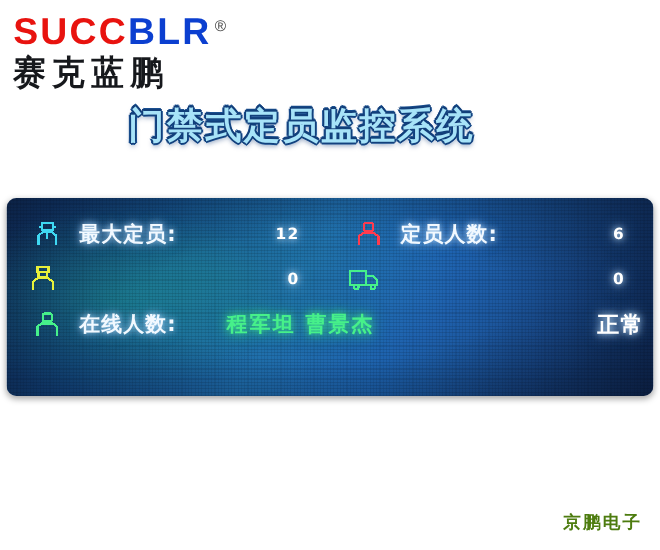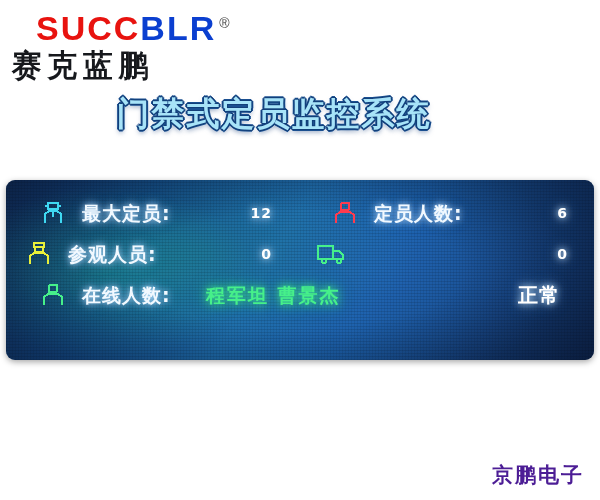--- a/index.html
+++ b/index.html
@@ -25,21 +25,20 @@
   }
   #logo-wordmark {
     font-family: "Liberation Sans", sans-serif;
     font-weight: bold;
     font-size: 34px;
     letter-spacing: 2px;
     line-height: 34px;
     white-space: nowrap;
     position: relative;
     padding-left: 4px;
-    margin-left: 24px;
   }
   .wm-red { color: #e8130f; }
   .wm-blue { color: #0b3fd0; }
   #logo-reg {
     font-size: 14px;
     vertical-align: super;
     color: #444;
     font-weight: normal;
     margin-left: 3px;
   }
@@ -128,21 +127,21 @@
     grid-template-rows: repeat(4, 41px);
     padding-top: 12px;
     box-sizing: border-box;
     z-index: 3;
   }
 
   .led-cell {
     display: flex;
     align-items: center;
     height: 41px;
-    padding-left: 32px;
+    padding-left: 22px;
     box-sizing: border-box;
   }
   .led-cell.right { padding-left: 18px; }
 
   .led-icon {
     width: 30px;
     height: 28px;
     flex: 0 0 30px;
     display: flex;
     align-items: center;
@@ -178,41 +177,41 @@
     font-weight: bold;
     font-size: 19px;
     line-height: 22px;
     letter-spacing: 2px;
     color: #46f08a;
     white-space: nowrap;
     text-shadow: 0 0 8px rgba(70,240,138,.95), 0 0 16px rgba(40,220,120,.55);
   }
   .led-status {
     margin-left: auto;
-    padding-right: 34px;
+    padding-right: 9px;
     font-family: "DejaVu Sans", sans-serif;
     font-weight: bold;
     font-size: 20px;
     line-height: 22px;
     letter-spacing: 1px;
     color: #ffffff;
     text-shadow: 0 0 7px rgba(200,230,255,1), 0 0 14px rgba(130,190,255,.7);
   }
 
   
   #footer-brand {
     position: absolute;
     right: 16px;
     bottom: 10px;
     font-family: "DejaVu Sans", sans-serif;
     font-weight: bold;
-    font-size: 21px;
+    font-size: 16px;
     line-height: 30px;
     letter-spacing: 2px;
-    color: #4c1d95;
+    color: #4d7c0f;
     white-space: nowrap;
   }
 </style>
 </head>
 <body>
 
 <div id="logo-block">
   <div id="logo-wordmark">
     <span class="wm-red">SUCC</span><span class="wm-blue">BLR</span><span id="logo-reg">®</span>
   </div>
@@ -258,21 +257,20 @@
     <div class="led-cell right">
       <span class="led-icon">
         <svg width="26" height="26" viewBox="0 0 26 26">
           <g fill="none" stroke="#e8f03a" stroke-width="2" shape-rendering="crispEdges">
             <rect x="8" y="2" width="10" height="4"></rect>
             <rect x="9" y="6" width="8" height="5"></rect>
             <path d="M4 23 L4 15 L8 12 L18 12 L22 15 L22 23"></path>
           </g>
         </svg>
       </span>
-      <span class="led-label">参观人员:</span>
       <span class="led-value">0</span>
     </div>
 
 
     <div class="led-cell right">
       <span class="led-icon">
         <svg width="30" height="24" viewBox="0 0 30 24">
           <g fill="none" stroke="#46f08a" stroke-width="2" shape-rendering="crispEdges">
             <path d="M2 4 L17 4 L17 17 L2 17 Z"></path>
             <path d="M17 9 L23 9 L27 13 L27 17 L17 17"></path>

